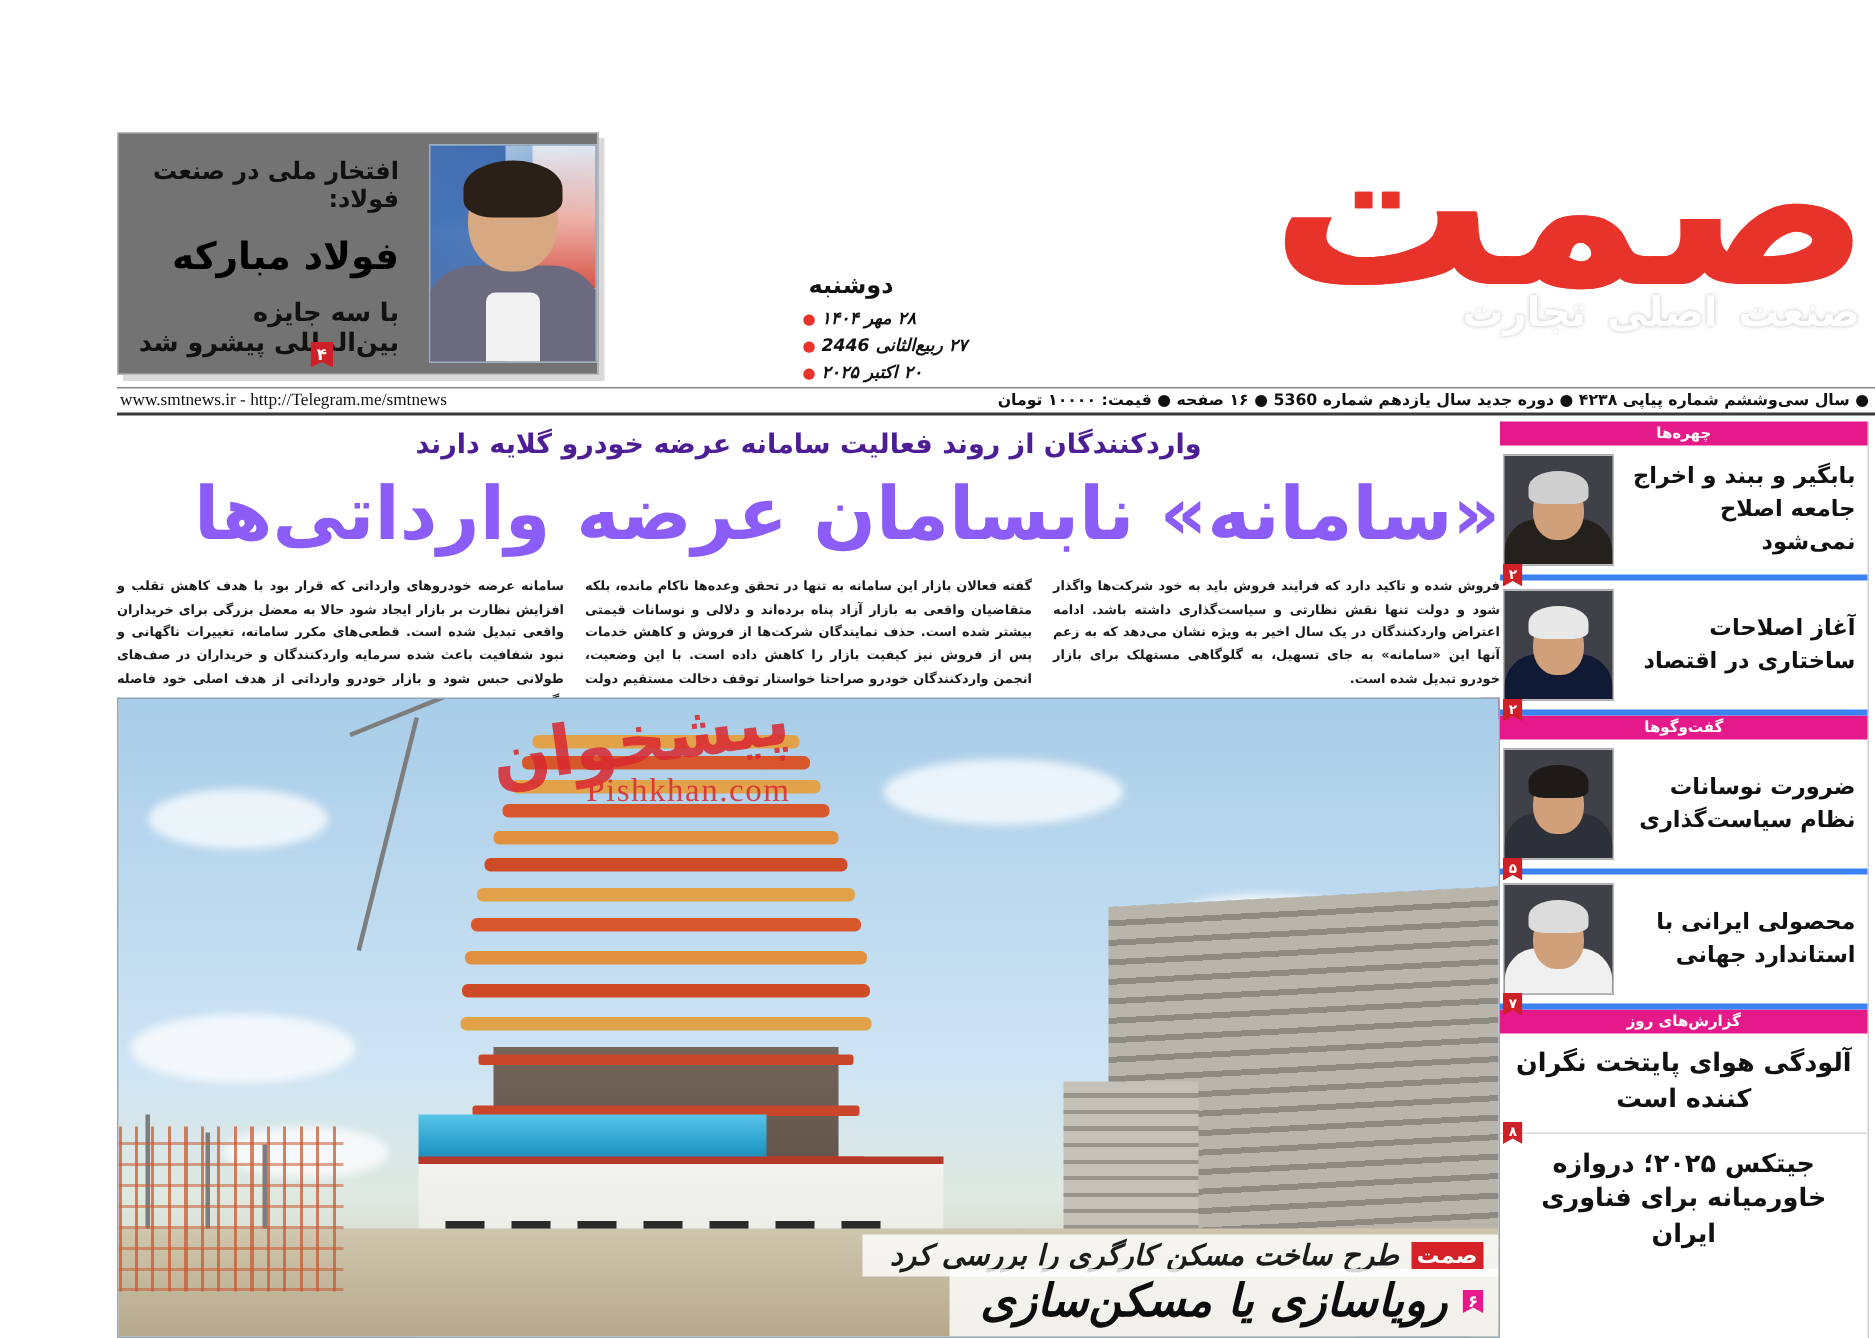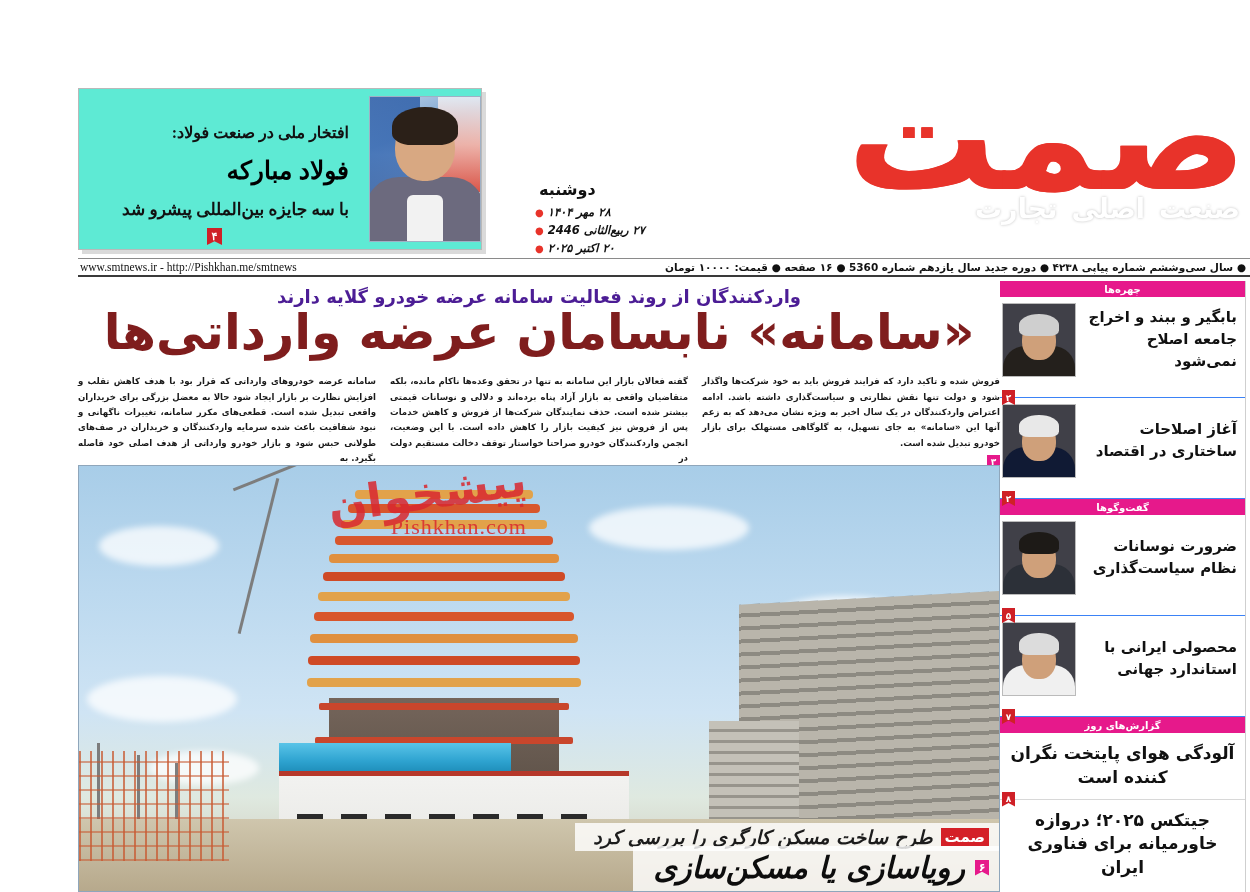--- a/index.html
+++ b/index.html
@@ -10,25 +10,25 @@
     overflow: hidden;
     position: relative;
   }
   .page { position: relative; width: 1250px; height: 892px; background:#fff; }
 
   
   .masthead { position: relative; height: 258px; }
 
   .promo-box {
     position: absolute; left: 78px; top: 88px;
-    width: 404px; height: 162px;
-    background: #5eead4;
+    width: 321px; height: 162px;
+    background: #737373;
     border: 1px solid #b9b9b9;
     box-shadow: 4px 4px 0 rgba(150,150,150,0.35);
-    display: flex; flex-direction: row-reverse; align-items: stretch; font-family: Liberation Serif, serif;
+    display: flex; flex-direction: row-reverse; align-items: stretch;
   }
   .promo-text {
     flex: 1; padding: 8px 12px 4px 10px;
     display: flex; flex-direction: column; justify-content: center;
     text-align: right; direction: rtl;
   }
   .promo-kicker { font-size: 16px; font-weight: 700; color:#111; margin-bottom: 14px; letter-spacing:-0.3px;}
   .promo-title  { font-size: 25px; font-weight: 900; color:#000; margin-bottom: 14px; letter-spacing:-0.8px;}
   .promo-sub    { font-size: 17px; font-weight: 800; color:#111; letter-spacing:-0.5px;}
   .promo-photo {
@@ -102,22 +102,22 @@
   }
 
   
   .main { position:absolute; left:78px; top: 281px; width: 922px; height: 611px; }
 
   .lead-kicker {
     text-align:center; font-size: 18px; font-weight: 700; color:#4c1d95;
     margin-top: 5px; letter-spacing:-0.3px;
   }
   .lead-headline {
-    text-align:center; font-size: 49px; font-weight: 900; color:#7f1d1d;
-    letter-spacing: -2px; line-height: 1.05;
+    text-align:right; font-size: 49px; font-weight: 900; color:#8b5cf6;
+    margin-top: 10px; letter-spacing: -2px; line-height: 1.05;
   }
 
   .cols {
     display:flex; flex-direction: row; gap: 14px; margin-top: 16px;
     direction: rtl; position: relative;
   }
   .col {
     flex:1; font-size: 8.6px; line-height: 1.78; color:#1a1a1a;
     text-align: justify; direction: rtl; font-weight: 600;
   }
@@ -216,21 +216,21 @@
     position:absolute; right: 4px; top: 281px; width: 246px; height: 611px;
     border-right: 1px solid #cfcfcf; direction: rtl;
   }
   .sec-head {
     background:#e6198b; color:#fff; text-align:center;
     font-size: 10px; font-weight:800; padding: 2.5px 0; letter-spacing:-0.2px;
     margin-bottom: 0px;
   }
   .side-item {
     display:flex; flex-direction: row; align-items: stretch;
-    border-bottom: 1px solid #3b82f6; padding: 6px 0 20px 0; position: relative;
+    border-bottom: 4px solid #3b82f6; padding: 6px 0 6px 0; position: relative;
     min-height: 70px;
   }
   .side-item .txt {
     flex:1; text-align: right; padding: 4px 8px 4px 6px;
     font-size: 15px; font-weight: 800; color:#111; line-height: 1.45; letter-spacing:-0.4px;
     display:flex; flex-direction: column; justify-content: center;
   }
   .side-item .thumb {
     width: 74px; min-height: 74px; margin-left: 2px; border:1px solid #bbb;
     position: relative; overflow: hidden; background:#404048;
@@ -307,21 +307,21 @@
         <span>۲۰ اکتبر ۲۰۲۵</span><span class="dot">●</span>
       </div>
     </div>
   </div>
 
   <div class="infobar">
     <div class="infobar-right">● سال سی‌وششم شماره پیاپی ۴۲۳۸ ● دوره جدید سال یازدهم شماره 5360 ● ۱۶ صفحه ● قیمت: ۱۰۰۰۰ تومان</div>
     <div class="infobar-left">
       <span>www.smtnews.ir</span>
       <span>-</span>
-      <span>http://Pishkhan.me/smtnews</span>
+      <span>http://Telegram.me/smtnews</span>
     </div>
   </div>
 
   <div class="main">
 
     <div class="lead-kicker">واردکنندگان از روند فعالیت سامانه عرضه خودرو گلایه دارند</div>
     <div class="lead-headline">«سامانه» نابسامان عرضه وارداتی‌ها</div>
 
     <div class="cols">
       <div class="col">

